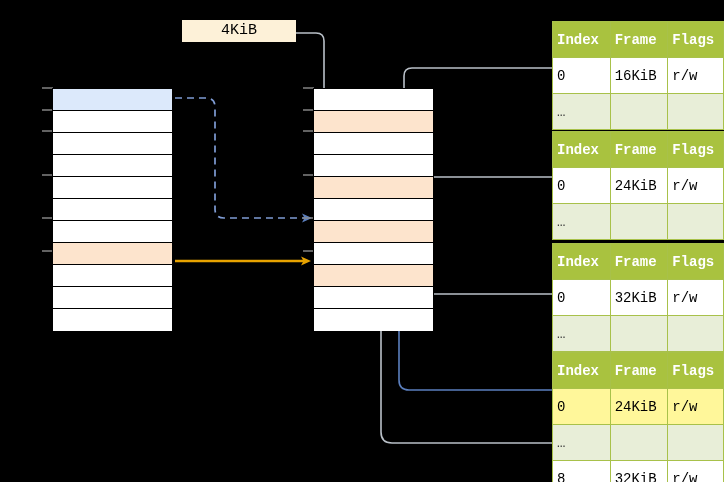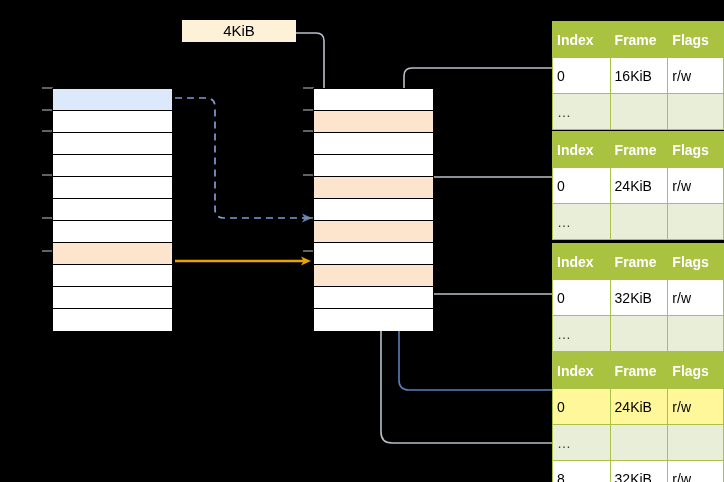--- a/index.html
+++ b/index.html
@@ -6,21 +6,21 @@
   html, body {
     margin: 0;
     padding: 0;
     background: #000000;
   }
   #canvas {
     position: relative;
     width: 724px;
     height: 482px;
     background: #000000;
-    font-family: Liberation Sans, sans-serif;
+    font-family: Liberation Mono, monospace;
     overflow: hidden;
   }
   svg.wires {
     position: absolute;
     left: 0; top: 0;
     width: 724px;
     height: 482px;
     pointer-events: none;
   }
 

